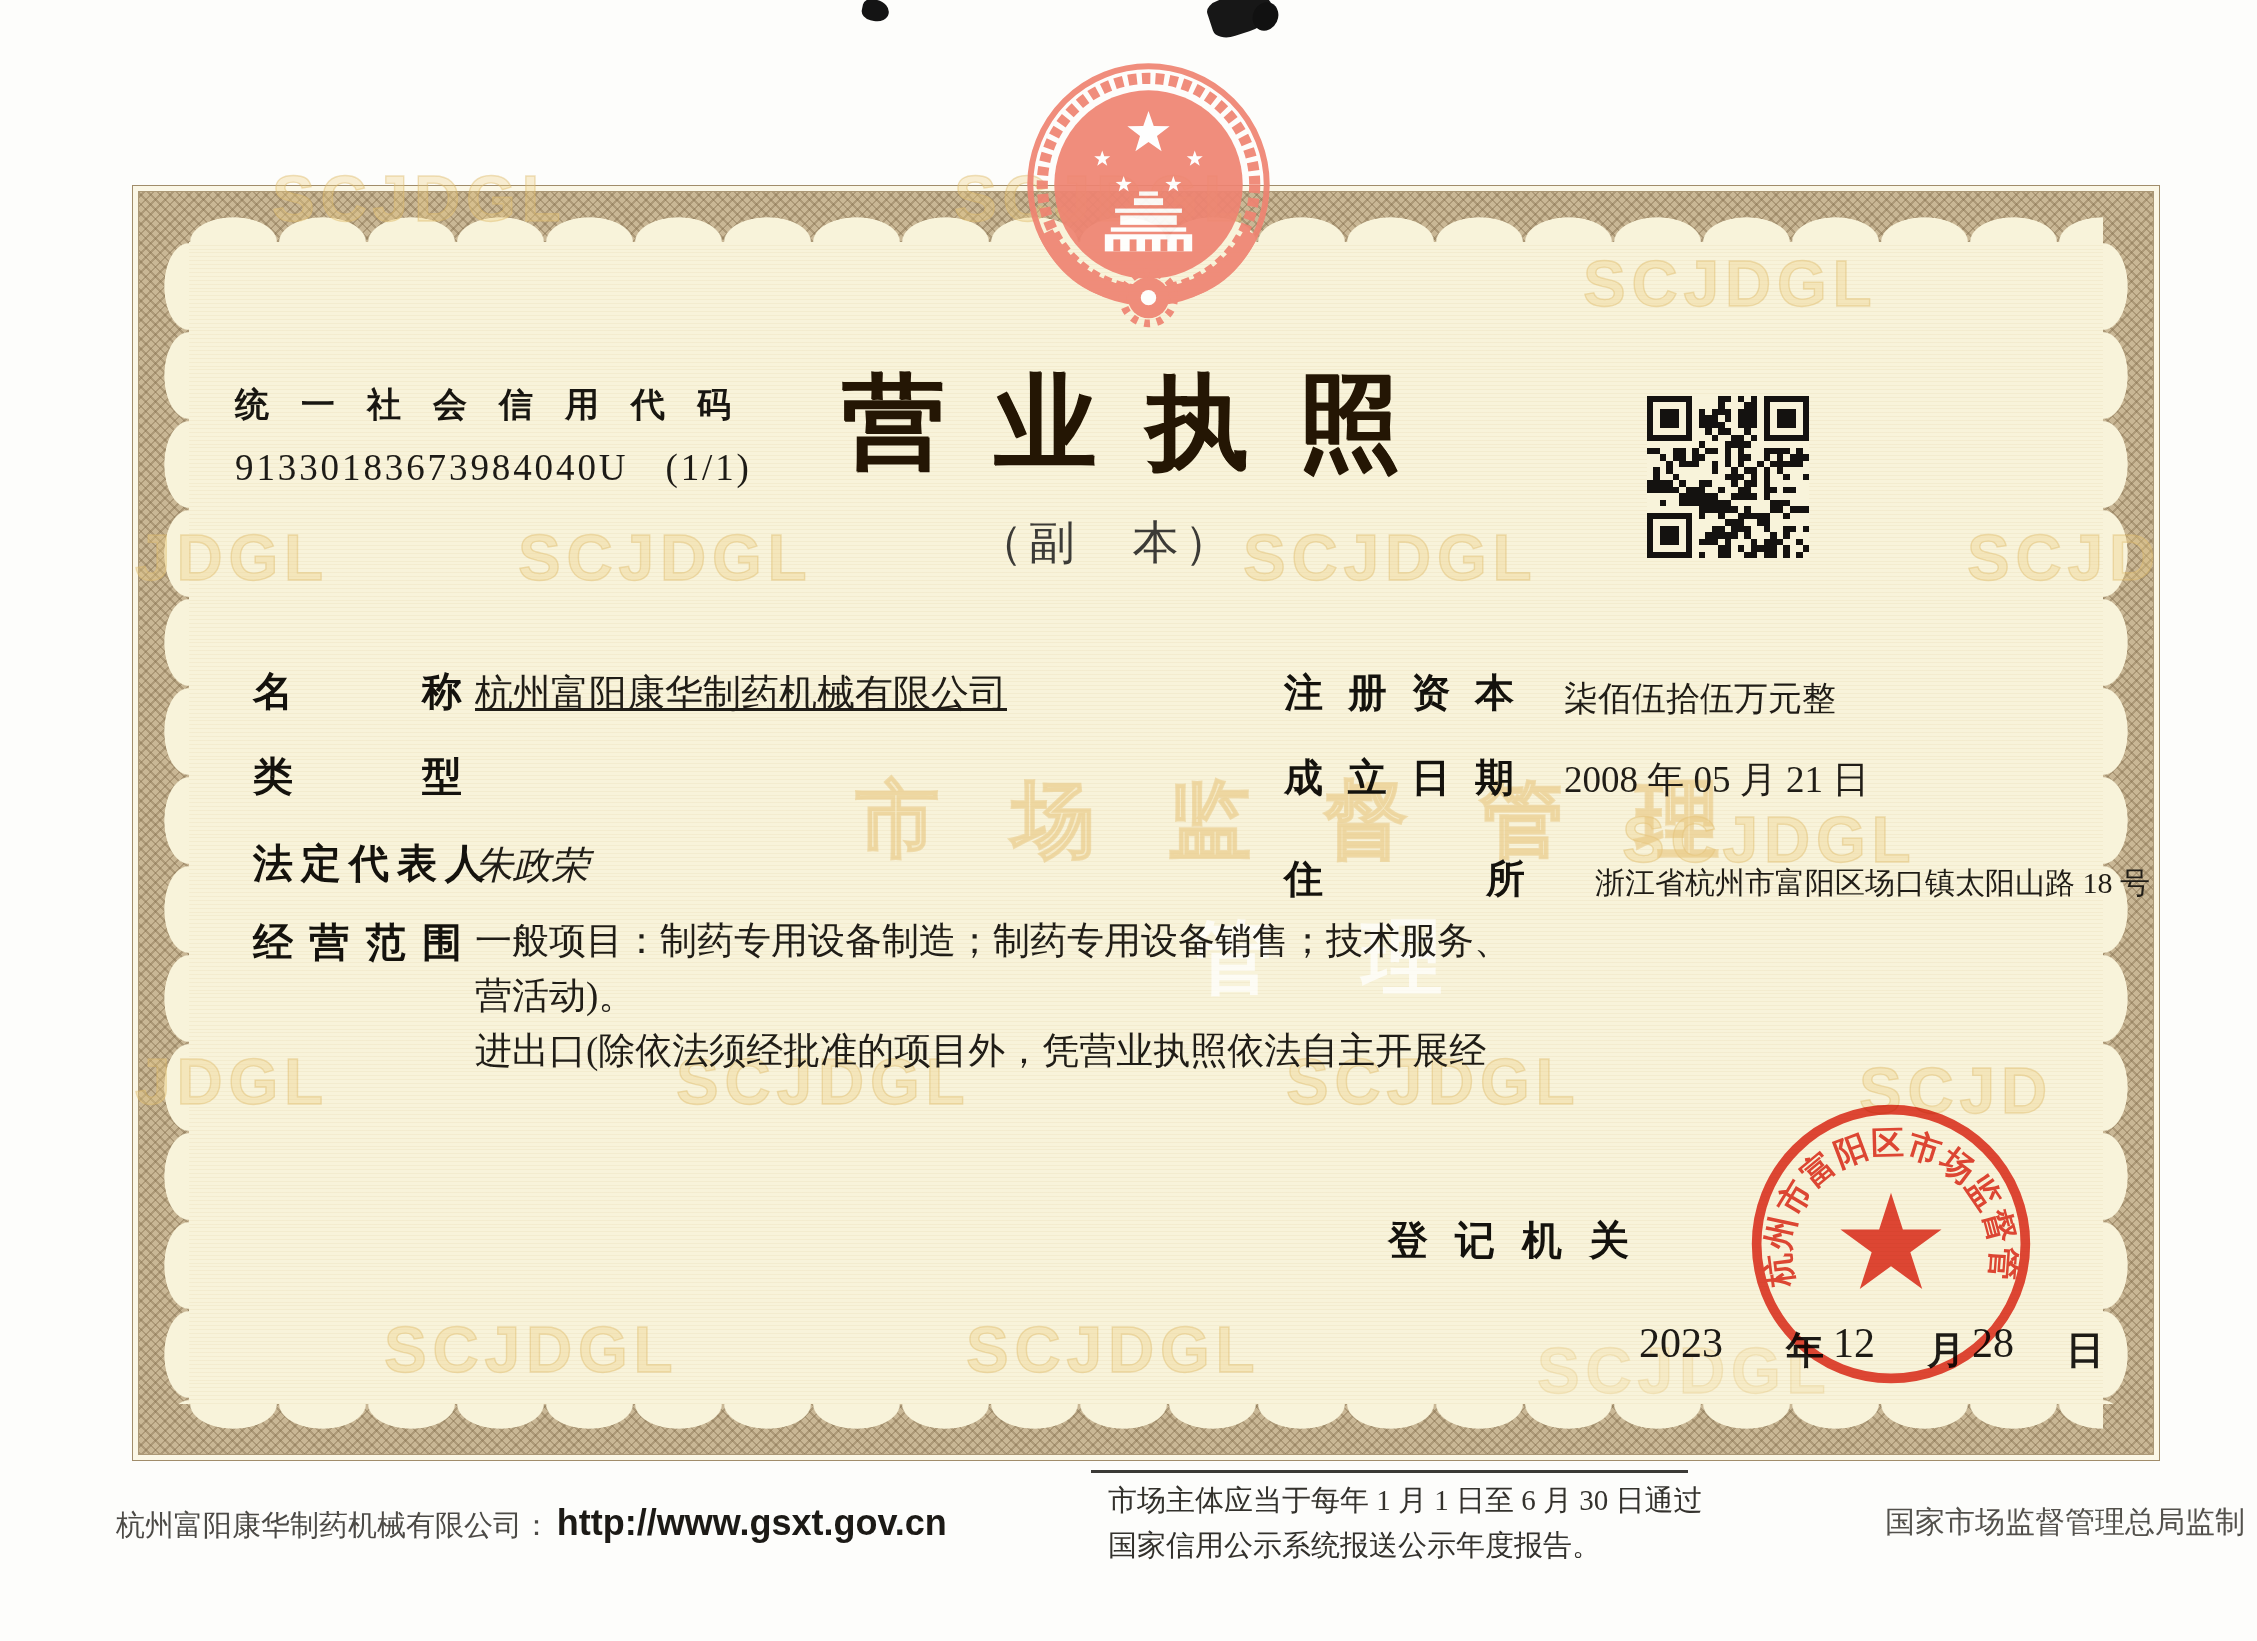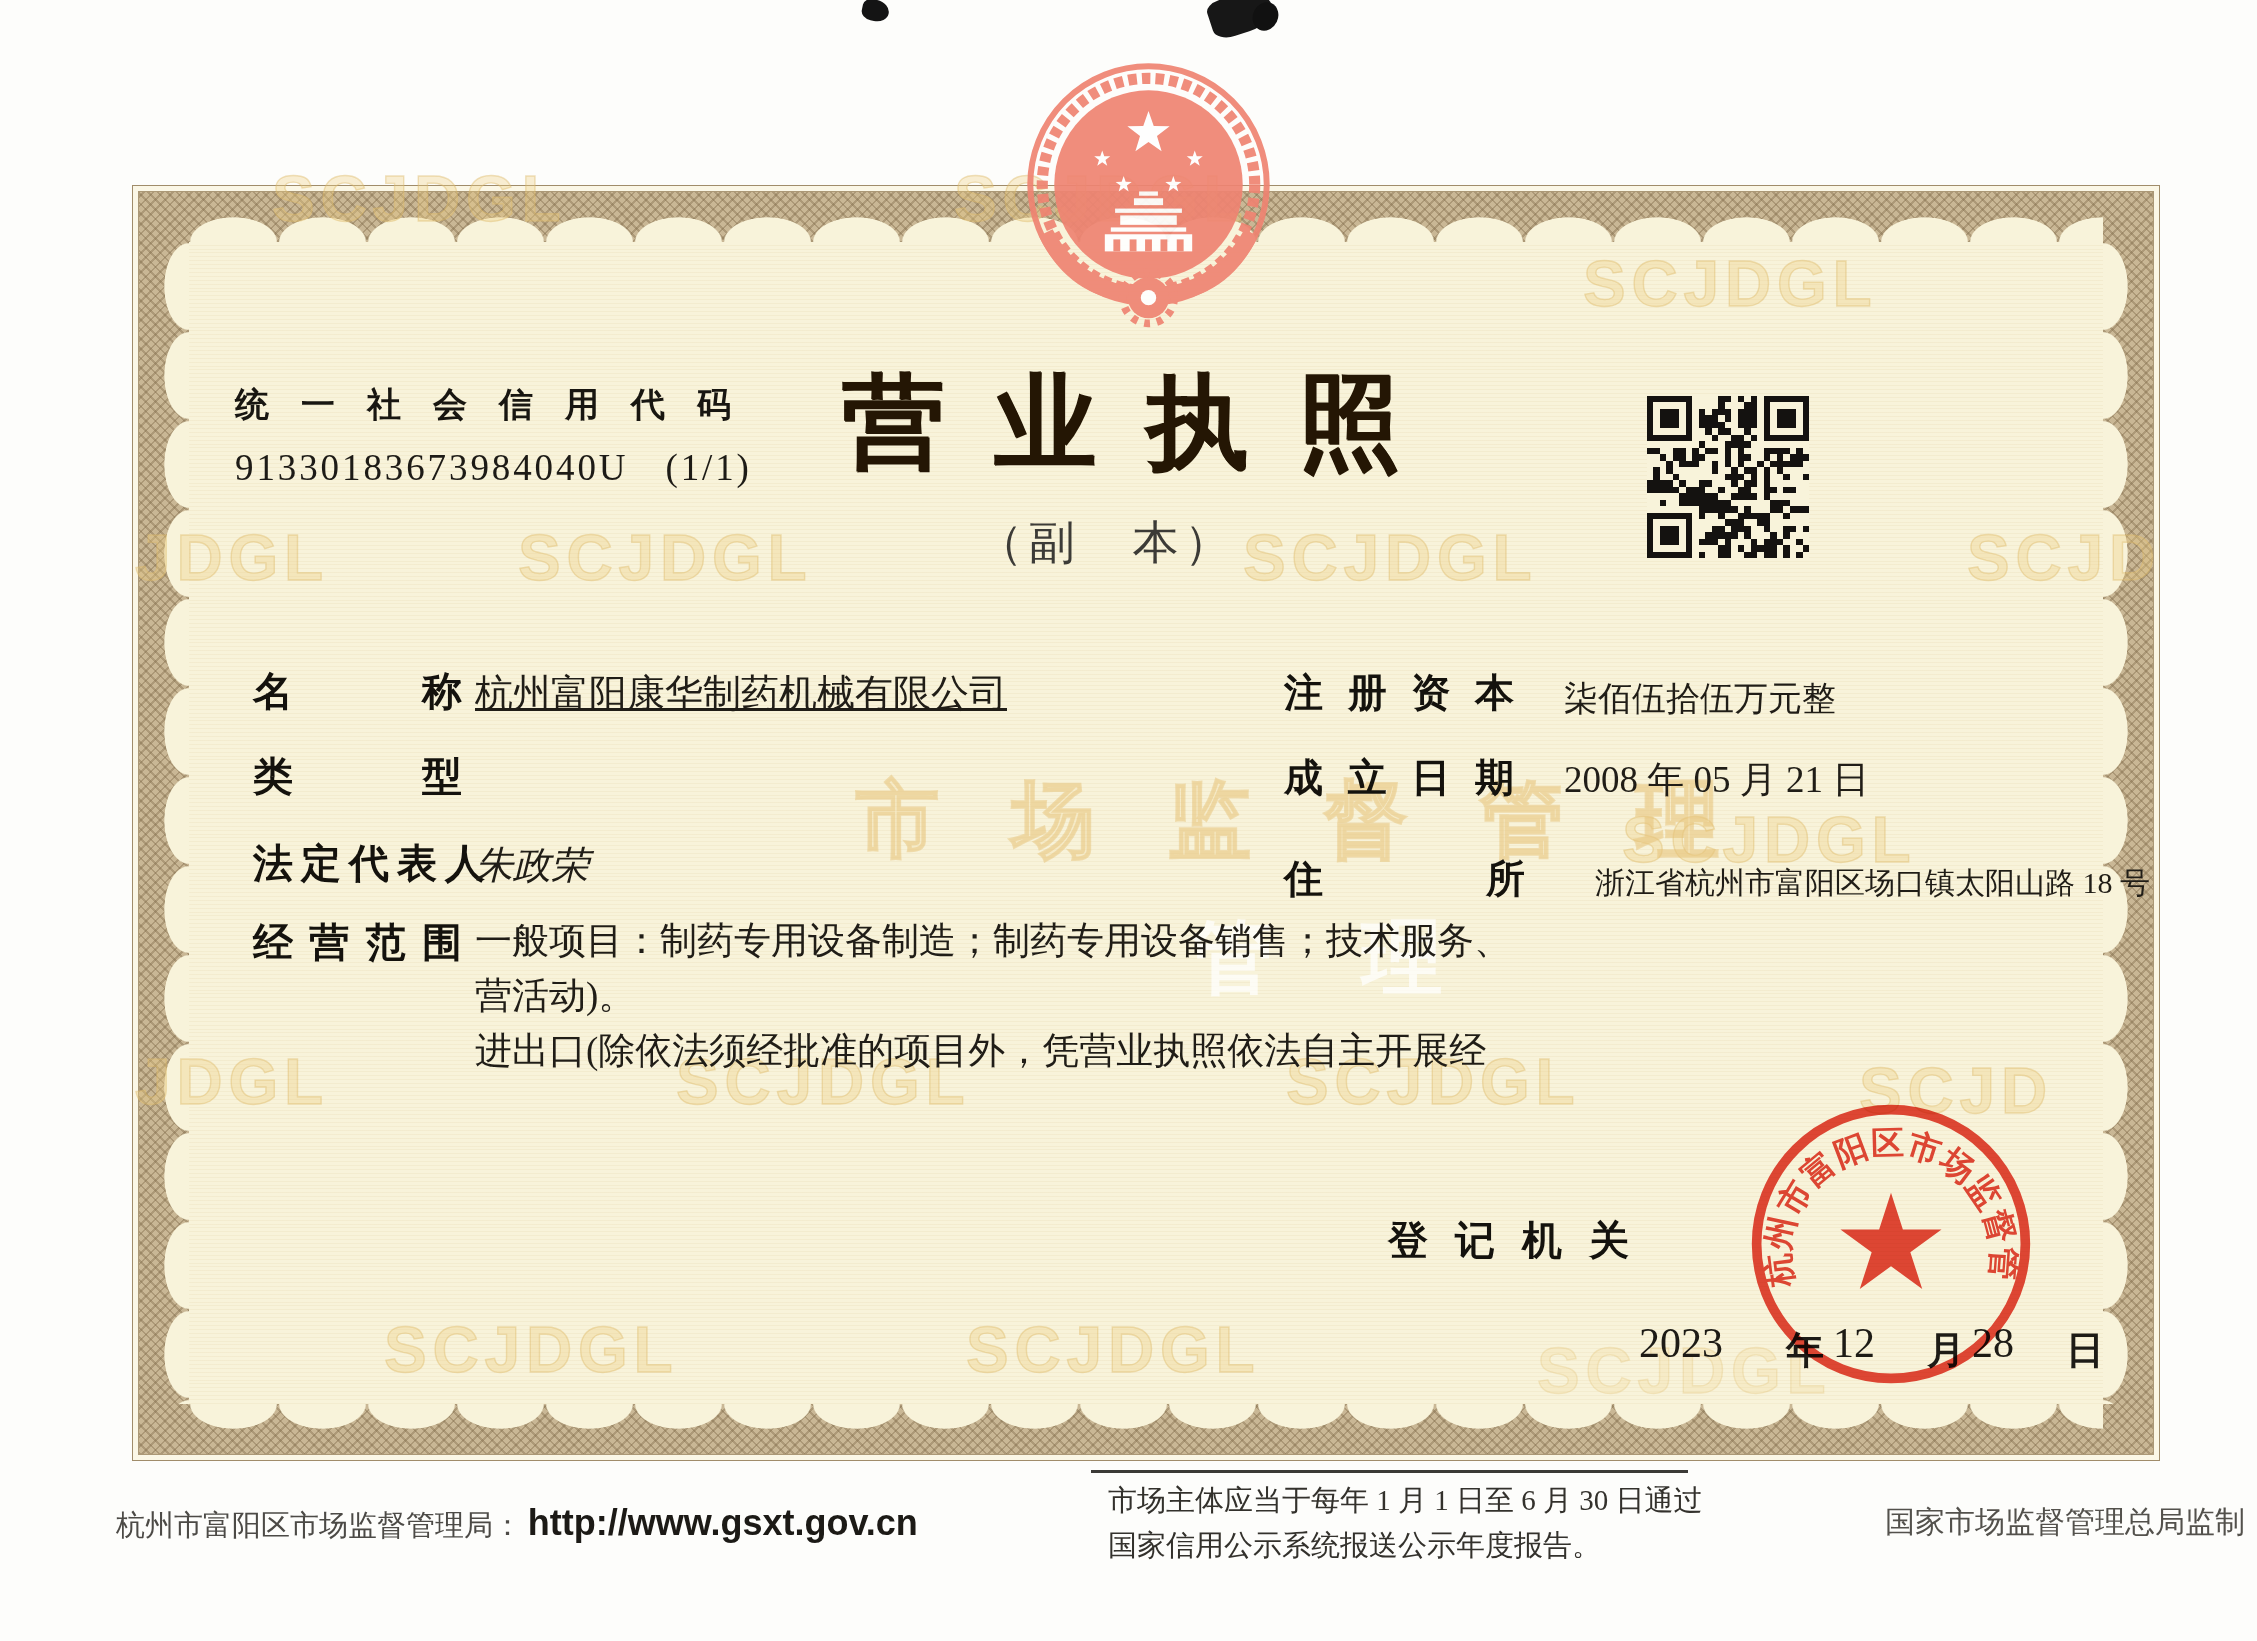--- a/index.html
+++ b/index.html
@@ -431,21 +431,21 @@
       </defs>
     <circle cx="150" cy="150" r="139" fill="none" stroke="#e23b2c" stroke-width="10"></circle>
     <polygon fill="#e23b2c" points="150,97 162.3,135 202.3,135 170,158.5 182.3,196.5 150,173 117.7,196.5 130,158.5 97.7,135 137.7,135"></polygon>
     <text font-size="34" font-weight="bold" fill="#e23b2c" letter-spacing="1" font-family="Liberation Sans, sans-serif">
       <textPath href="#sealArc" startOffset="2%">杭州市富阳区市场监督管理局</textPath>
     </text>
   </svg>
 
   <div class="foot-line"></div>
   <span class="t foot-left">
-    <span>杭州市富阳区市场监督管理局：</span><span class="foot-url">http://www.gsxt.gov.cn</span>
+    <span>杭州富阳康华制药机械有限公司：</span><span class="foot-url">http://www.gsxt.gov.cn</span>
   </span>
   <span class="t foot-mid1">市场主体应当于每年 1 月 1 日至 6 月 30 日通过</span>
   <span class="t foot-mid2">国家信用公示系统报送公示年度报告。</span>
   <span class="t foot-right">国家市场监督管理总局监制</span>
 
   <div class="blob1"></div>
   <div class="blob2"></div>
   <div class="blob3"></div>
 </div>
 

